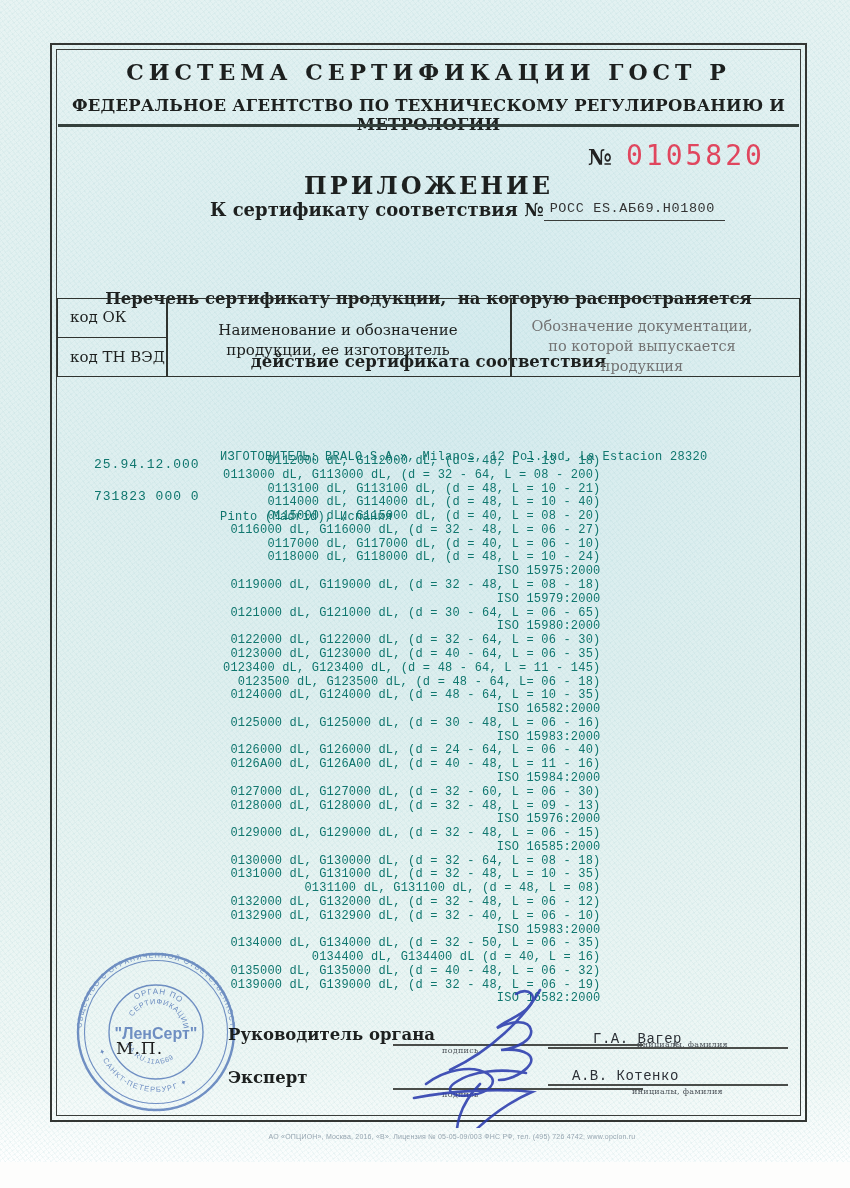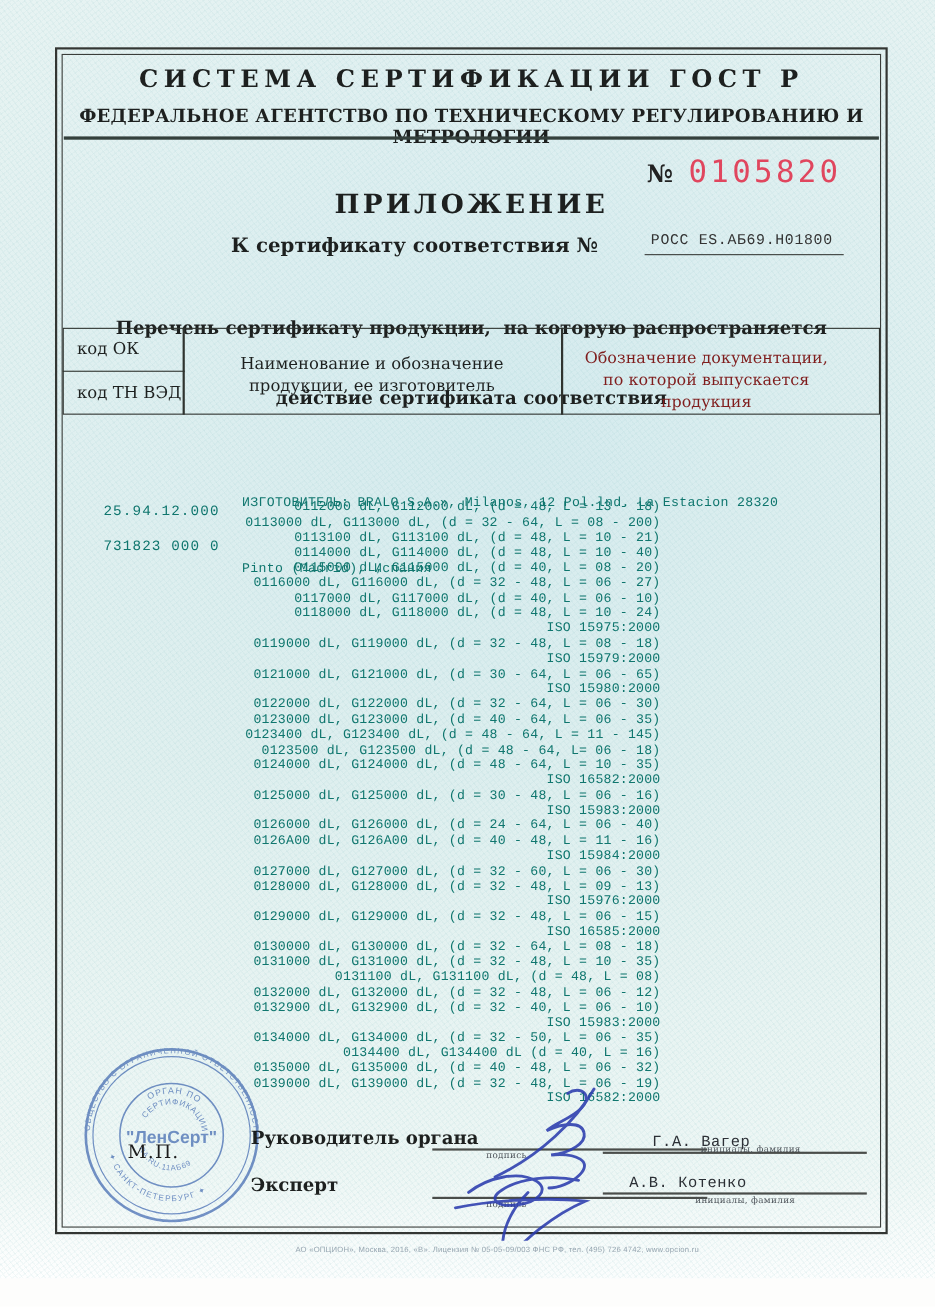--- a/index.html
+++ b/index.html
@@ -17,35 +17,35 @@
   .frame-inner{position:absolute; inset:4px; border:1.6px solid #3a3d3a;}
   .abs{position:absolute; z-index:2;}
   .center-row{left:57px; width:743px; text-align:center;}
   .sys-title{top:59px; font-size:22px; font-weight:bold; letter-spacing:5px; color:#1d201f;}
   .agency{top:96px; font-size:16.5px; font-weight:bold; letter-spacing:0.2px; color:#1d201f;}
   .hdr-divider{left:58px; top:124px; width:741px; height:2.5px; background:#34403c;}
   .number-row{left:588px; top:139px; display:flex; align-items:baseline; gap:14px;}
   .no-sign{font-size:22px; font-weight:bold; color:#222;}
   .no-value{font-family:"DejaVu Sans Mono", monospace; font-size:28px; letter-spacing:3px; color:var(--serial-red,#e0465e); font-weight:normal;}
   .doc-title{top:171px; font-size:24px; font-weight:bold; letter-spacing:3px; color:#1d201f;}
-  .cert-row{left:210px; top:209px; display:flex; align-items:flex-end;gap:42px;}
+  .cert-row{left:210px; top:199px; display:flex; align-items:flex-start;}
   .cert-label{font-size:18px; font-weight:bold; color:#1d201f;}
   .cert-value-wrap{border-bottom:1.5px solid #3a3d3a; padding:0 10px 4px 6px; transform:translateY(-2px);}
   .cert-value{font-family:"Liberation Mono", monospace; font-size:13.5px; letter-spacing:0.6px; color:#333;}
   .subtitle{top:246px; font-size:16.5px; font-weight:bold; line-height:21px; color:#1d201f; white-space:pre-wrap;}
   
   .thead{left:57px; top:298px; width:743px; height:79px; border:1.6px solid #2f332f;}
   .vline{top:298px; width:1.6px; height:79px; background:#2f332f;}
   .v1{left:166px;} .v2{left:510px;}
   .hsplit{left:57px; top:337px; width:110.6px; height:1.4px; background:#2f332f;}
   .cell-label{font-size:15px; color:#1d201f;}
   .code-ok{left:70px; top:308px;}
   .code-tnved{left:70px; top:348px;}
   .col2-head{left:168px; top:320px; width:340px; text-align:center; font-size:15px; line-height:20px; color:#1d201f;}
-  .col3-head{left:512px; top:316px; width:260px; text-align:center; font-size:14.5px; line-height:20px; color:#7f1d1d;}
+  .col3-head{left:512px; top:316px; width:260px; text-align:center; font-size:14.5px; line-height:20px; color:#737373;}
   
   .mono{font-family:"Liberation Mono", monospace; color:#0f766e; white-space:pre;margin-left:20px;}
   .manufacturer{left:200px; top:407px; font-size:12px; line-height:20px; letter-spacing:0.3px;}
   .code-val-1{left:74px; top:457px; font-size:13px; letter-spacing:1px;}
   .code-val-2{left:74px; top:489px; font-size:13px; letter-spacing:1px;}
   .products{left:203px; top:455px; font-size:12px; line-height:13.78px; letter-spacing:0.2px;}
   .products .list-line{white-space:pre;text-align:right;}
   
   .stamp{left:72px; top:951px; z-index:3; opacity:0.78; mix-blend-mode:multiply;}
   .mp-mark{left:116px; top:1038px; font-size:17px; letter-spacing:1px; color:#1c1c1c; z-index:4;}

